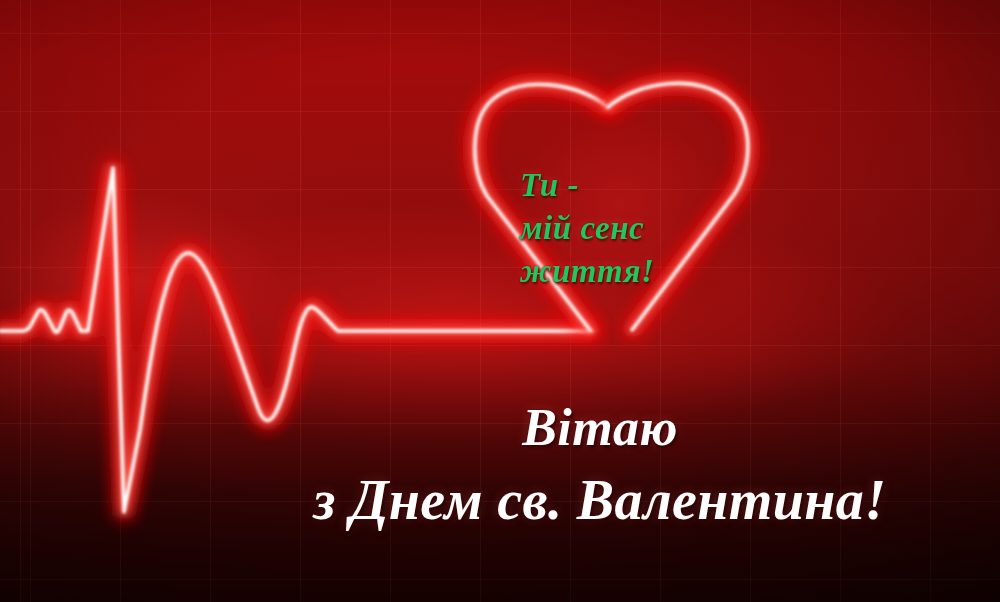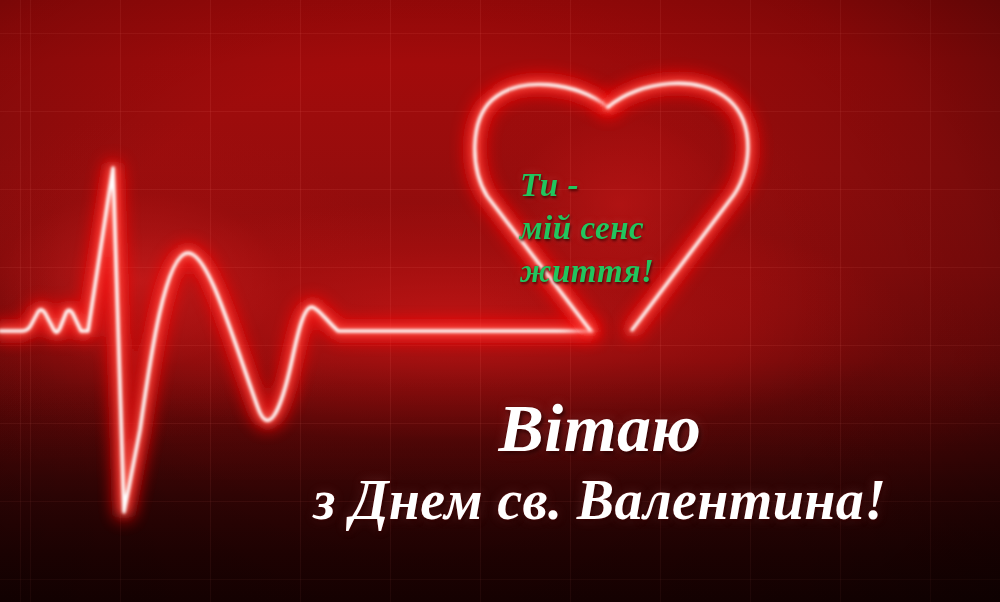--- a/index.html
+++ b/index.html
@@ -144,21 +144,21 @@
     font-weight: 700;
     line-height: 72px;
     letter-spacing: 0.4px;
     text-shadow:
       0 0 2px rgba(90,0,0,0.9),
       2px 3px 4px rgba(40,0,0,0.9),
       0 0 12px rgba(255,150,150,0.22);
     pointer-events: none;
   }
   .greeting .ln { display: block; white-space: nowrap; }
-  .greeting .ln1 { font-size: 68px; }
+  .greeting .ln1 { font-size: 52px; }
   .greeting .ln2 { font-size: 56px; text-align: center; }
 </style>
 </head>
 <body>
 
 <div id="card">
 
   <div class="bg-base"></div>
   <div class="bg-glow-band"></div>
   <div class="bg-glow-left"></div>

